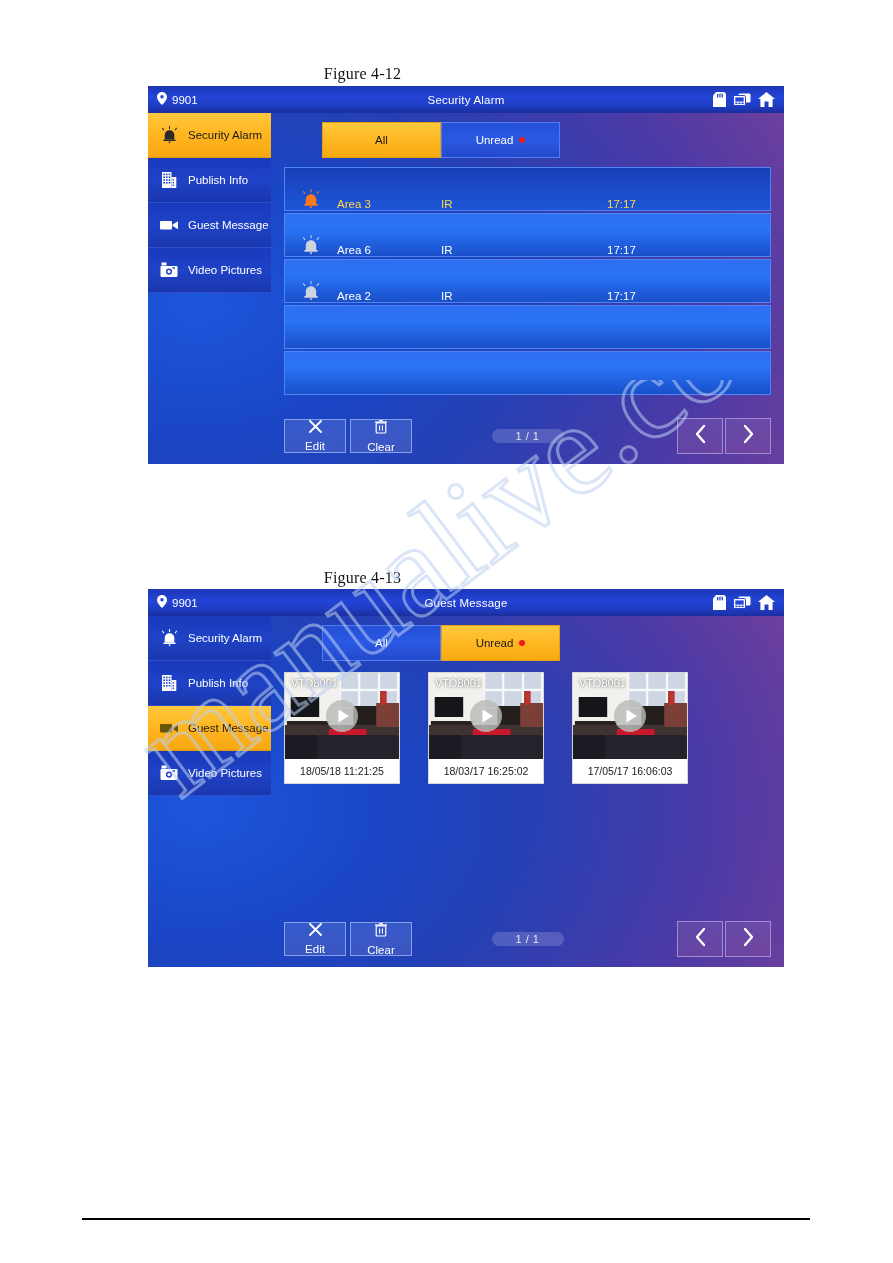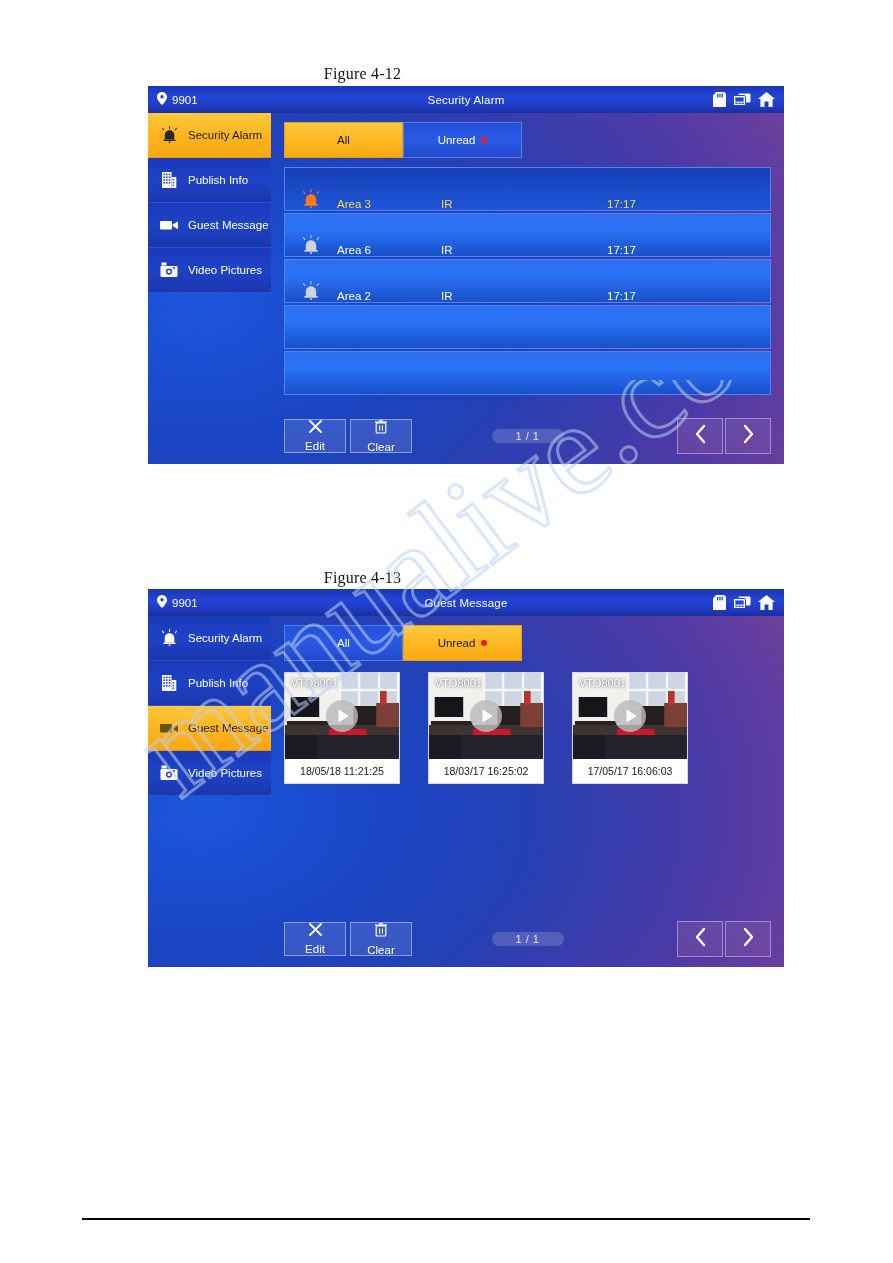--- a/index.html
+++ b/index.html
@@ -135,20 +135,21 @@
     padding: 0 13px 0 13px;
     box-sizing: border-box;
   }
 
   
   .tabs {
     display: flex;
     margin-top: 9px;
     height: 36px;
     flex: 0 0 36px;
+    margin-left: 38px;
   }
   .tab {
     width: 119px;
     display: flex;
     align-items: center;
     justify-content: center;
     gap: 6px;
     font-size: 11.5px;
     color: #ffffff;
     background: linear-gradient(180deg,#2550d8 0%, #2a59e4 50%, #2349cc 100%);

